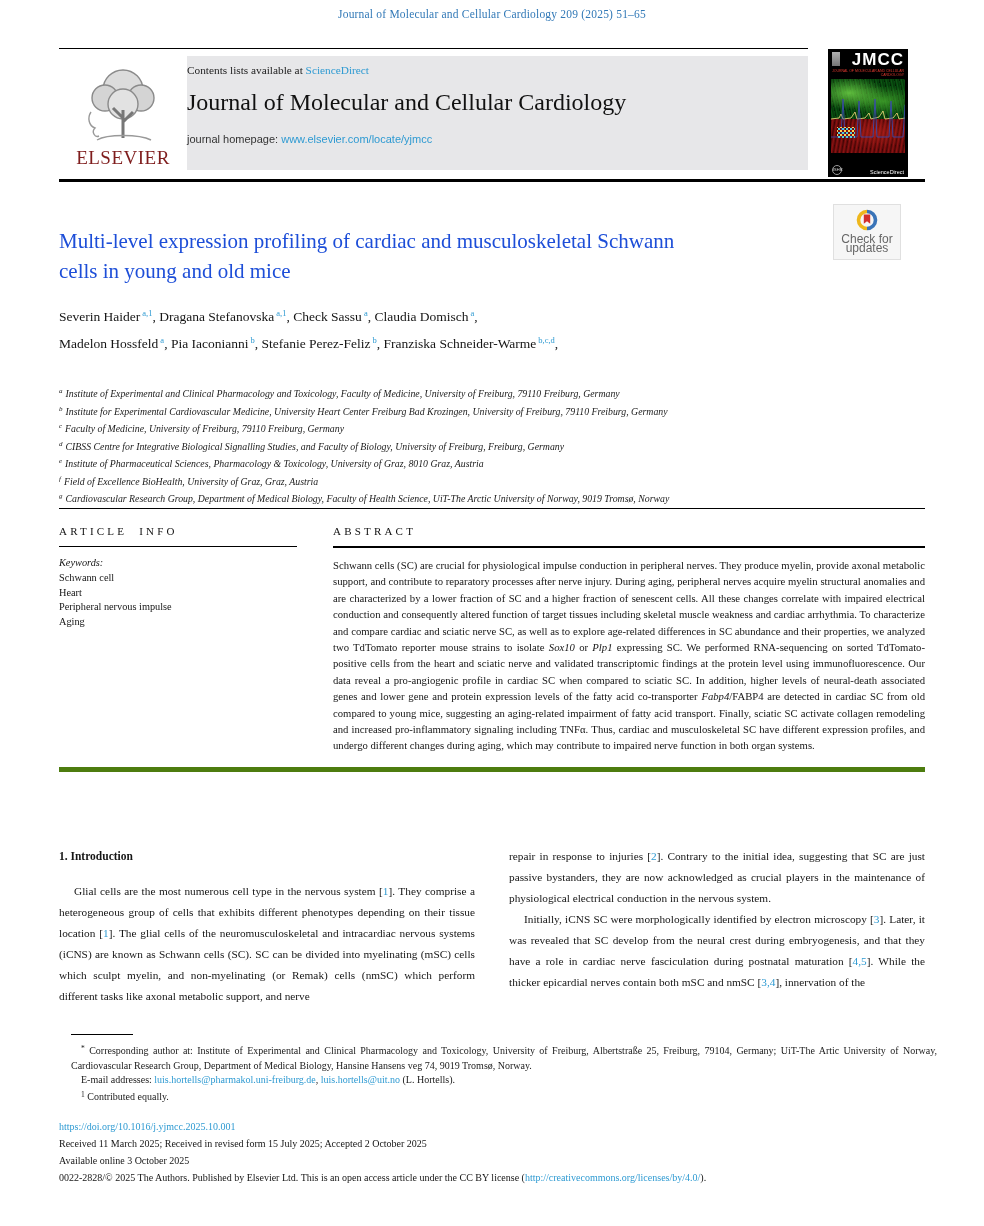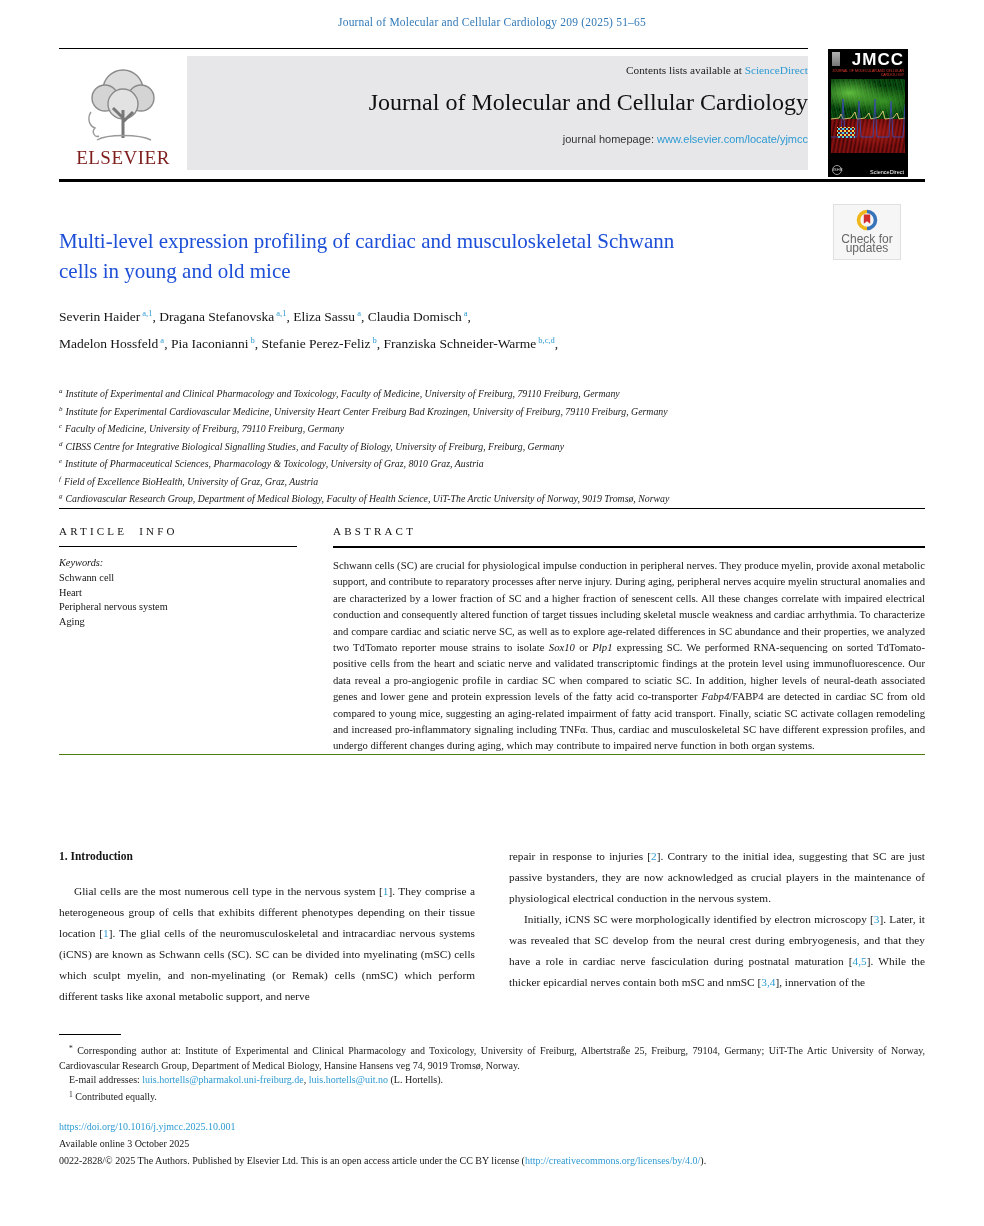--- a/index.html
+++ b/index.html
@@ -1,29 +1,29 @@
 <!DOCTYPE html>
 <html><head>
 <meta charset="utf-8">
 <style>
   html,body { margin:0; padding:0; background:#fff; }
   .page { position:relative; width:984px; height:1226px; background:#fff;
           font-family:"Liberation Serif", serif; color:#151515; overflow:hidden; }
 
   
-  .citation { position:absolute; top:16px; left:0; width:100%; text-align:center;
+  .citation { position:absolute; top:8px; left:0; width:100%; text-align:center;
               font-size:11.5px; color:#3279b7; letter-spacing:.2px; }
 
   
   .rule-top { position:absolute; top:48px; left:59px; width:749px; height:1px; background:#000; }
   .header-row { position:absolute; top:56px; left:59px; width:749px; height:114px; display:flex; }
   .logo-block { width:128px; display:flex; flex-direction:column; align-items:center;
                 justify-content:flex-end; padding-bottom:2px; }
   .elsevier-word { font-size:19px; color:#7f1d1d; letter-spacing:.5px; line-height:20px; }
-  .journal-box { flex:1; background:#e7e7e9; text-align:right; padding-top:8px; }
+  .journal-box { flex:1; background:#e7e7e9; text-align:left; padding-top:8px; }
   .contents-line { font-size:11.3px; color:#222; }
   .contents-line .link { color:#2e9ad2; }
   .journal-title { font-size:24px; color:#111; margin-top:13px; }
   .homepage-line { font-family:"Liberation Sans", sans-serif; font-size:11px; color:#333; margin-top:17px; }
   .homepage-line .link { color:#2e9ad2; }
   .rule-thick { position:absolute; top:179px; left:59px; width:866px; height:3px; background:#000; }
 
   
   .cover { position:absolute; left:828px; top:49px; width:80px; height:128px; background:#000; }
   .cover-top { display:flex; align-items:flex-start; padding:3px 4px 0 4px; }
@@ -64,42 +64,42 @@
                    font-size:21px; line-height:30px; color:#1d4ed8; }
   .authors { position:absolute; left:59px; top:302px; width:770px; font-size:13.5px; line-height:22.5px; }
   .asup { color:#2e9ad2; font-size:8.5px; vertical-align:5px; margin-left:2px; }
   .affils { position:absolute; left:59px; top:384px; width:866px; font-style:italic;
             font-size:9.8px; line-height:14.5px; color:#1a1a1a; }
   .affil sup { font-size:7px; vertical-align:4px; margin-right:3px; }
 
   
   .rule1 { position:absolute; top:508px; left:59px; width:866px; height:1px; background:#000; }
   .info-zone { position:absolute; left:59px; top:509px; width:866px; display:flex;
-               border-bottom:1px solid #4d7c0f; }
+               border-bottom:5px solid #4d7c0f; padding-bottom:13px; }
   .info-col { width:238px; margin-right:36px; }
   .abs-col { flex:1; }
   .sec-head { font-size:11px; letter-spacing:3.2px; word-spacing:6px; padding:16px 0 9px 0; color:#111; }
   .head-rule-thin { height:1px; background:#000; }
   .head-rule-thick { height:2px; background:#000; }
   .keywords { margin-top:9px; font-size:10.3px; line-height:14.8px; }
   .kw-label { font-style:italic; }
   .abstract-text { margin-top:9px; font-size:10.7px; line-height:16.4px; text-align:justify; }
   .gene { font-style:italic;margin-top:48px; }
 
   
   .body-zone { position:absolute; left:59px; top:846px; width:866px; display:flex; }
   .colL { width:420px; margin-right:34px; }
   .colR { width:420px; }
   .intro-head { font-size:11.5px; font-weight:bold; line-height:21px; margin:0 0 14px 0; }
   .body-zone p { font-size:11.3px; line-height:21px; text-align:justify; margin:0; }
   .indent { text-indent:15px; }
   .ref { color:#2e9ad2; cursor:pointer; }
 
   
-  .footnotes { position:absolute; left:59px; top:1034px; width:866px; font-size:10px;
+  .footnotes { position:absolute; left:71px; top:1034px; width:866px; font-size:10px;
                line-height:14.6px; color:#1a1a1a; }
   .fn-divider { width:62px; height:1px; background:#000; margin-bottom:7px; }
   .fn-indent { text-indent:10px; text-align:justify; }
   .fn-sup { font-size:7.5px; vertical-align:3px; }
   .em-label { }
   .link { color:#2e9ad2; cursor:pointer; }
 
   
   .imprint { position:absolute; left:59px; top:1119px; width:866px; font-size:10px; line-height:16.9px; }
 </style>
@@ -168,21 +168,21 @@
       <path d="M11 2.5 A8.5 8.5 0 0 1 11 19.5" fill="none" stroke="#3a74b8" stroke-width="3.6"></path>
       <polygon points="7.8,5.4 14.2,5.4 14.2,14.8 11,12.2 7.8,14.8" fill="#d2302c"></polygon>
     </svg>
     <div class="check-text">
       <div>Check for</div>
       <div>updates</div>
     </div>
   </div>
 
   <div class="authors">
-    <div><span><span>Severin Haider</span><span class="asup">a,1</span><span>, </span></span><span><span>Dragana Stefanovska</span><span class="asup">a,1</span><span>, </span></span><span><span>Eliza Sassu</span><span class="asup">a</span><span>, </span></span><span><span>Claudia Domisch</span><span class="asup">a</span><span>,</span></span></div>
+    <div><span><span>Severin Haider</span><span class="asup">a,1</span><span>, </span></span><span><span>Dragana Stefanovska</span><span class="asup">a,1</span><span>, </span></span><span><span>Check Sassu</span><span class="asup">a</span><span>, </span></span><span><span>Claudia Domisch</span><span class="asup">a</span><span>,</span></span></div>
     <div><span><span>Madelon Hossfeld</span><span class="asup">a</span><span>, </span></span><span><span>Pia Iaconianni</span><span class="asup">b</span><span>, </span></span><span><span>Stefanie Perez-Feliz</span><span class="asup">b</span><span>, </span></span><span><span>Franziska Schneider-Warme</span><span class="asup">b,c,d</span><span>,</span></span></div>
   </div>
 
   <div class="affils">
     <div class="affil"><sup>a</sup><span>Institute of Experimental and Clinical Pharmacology and Toxicology, Faculty of Medicine, University of Freiburg, 79110 Freiburg, Germany</span></div>
     <div class="affil"><sup>b</sup><span>Institute for Experimental Cardiovascular Medicine, University Heart Center Freiburg Bad Krozingen, University of Freiburg, 79110 Freiburg, Germany</span></div>
     <div class="affil"><sup>c</sup><span>Faculty of Medicine, University of Freiburg, 79110 Freiburg, Germany</span></div>
     <div class="affil"><sup>d</sup><span>CIBSS Centre for Integrative Biological Signalling Studies, and Faculty of Biology, University of Freiburg, Freiburg, Germany</span></div>
     <div class="affil"><sup>e</sup><span>Institute of Pharmaceutical Sciences, Pharmacology &amp; Toxicology, University of Graz, 8010 Graz, Austria</span></div>
     <div class="affil"><sup>f</sup><span>Field of Excellence BioHealth, University of Graz, Graz, Austria</span></div>
@@ -192,21 +192,21 @@
   <div class="rule1"></div>
 
   <div class="info-zone">
     <div class="info-col">
       <div class="sec-head">ARTICLE INFO</div>
       <div class="head-rule-thin"></div>
       <div class="keywords">
         <div class="kw-label">Keywords:</div>
         <div>Schwann cell</div>
         <div>Heart</div>
-        <div>Peripheral nervous system</div>
+        <div>Peripheral nervous impulse</div>
         <div>Aging</div>
       </div>
     </div>
     <div class="abs-col">
       <div class="sec-head">ABSTRACT</div>
       <div class="head-rule-thick"></div>
       <div class="abstract-text"><span>Schwann cells (SC) are crucial for physiological impulse conduction in peripheral nerves. They produce myelin, provide axonal metabolic support, and contribute to reparatory processes after nerve injury. During aging, peripheral nerves acquire myelin structural anomalies and are characterized by a lower fraction of SC and a higher fraction of senescent cells. All these changes correlate with impaired electrical conduction and consequently altered function of target tissues including skeletal muscle weakness and cardiac arrhythmia. To characterize and compare cardiac and sciatic nerve SC, as well as to explore age-related differences in SC abundance and their properties, we analyzed two TdTomato reporter mouse strains to isolate </span><span class="gene">Sox10</span><span> or </span><span class="gene">Plp1</span><span> expressing SC. We performed RNA-sequencing on sorted TdTomato-positive cells from the heart and sciatic nerve and validated transcriptomic findings at the protein level using immunofluorescence. Our data reveal a pro-angiogenic profile in cardiac SC when compared to sciatic SC. In addition, higher levels of neural-death associated genes and lower gene and protein expression levels of the fatty acid co-transporter </span><span class="gene">Fabp4</span><span>/FABP4 are detected in cardiac SC from old compared to young mice, suggesting an aging-related impairment of fatty acid transport. Finally, sciatic SC activate collagen remodeling and increased pro-inflammatory signaling including TNFα. Thus, cardiac and musculoskeletal SC have different expression profiles, and undergo different changes during aging, which may contribute to impaired nerve function in both organ systems.</span></div>
     </div>
   </div>
 
@@ -223,17 +223,18 @@
 
   <div class="footnotes">
     <div class="fn-divider"></div>
     <div class="fn-indent"><span class="fn-sup">*</span><span> Corresponding author at: Institute of Experimental and Clinical Pharmacology and Toxicology, University of Freiburg, Albertstraße 25, Freiburg, 79104, Germany; UiT-The Artic University of Norway, Cardiovascular Research Group, Department of Medical Biology, Hansine Hansens veg 74, 9019 Tromsø, Norway.</span></div>
     <div class="fn-indent"><span class="em-label">E-mail addresses: </span><span class="link">luis.hortells@pharmakol.uni-freiburg.de</span><span>, </span><span class="link">luis.hortells@uit.no</span><span> (L. Hortells).</span></div>
     <div class="fn-indent"><span class="fn-sup">1</span><span> Contributed equally.</span></div>
   </div>
 
   <div class="imprint">
     <div class="link">https://doi.org/10.1016/j.yjmcc.2025.10.001</div>
+    <div>Received 11 March 2025; Received in revised form 15 July 2025; Accepted 2 October 2025</div>
     <div>Available online 3 October 2025</div>
     <div><span>0022-2828/© 2025 The Authors. Published by Elsevier Ltd. This is an open access article under the CC BY license (</span><span class="link">http://creativecommons.org/licenses/by/4.0/</span><span>).</span></div>
   </div>
 
 </div>
 
 </body></html>

